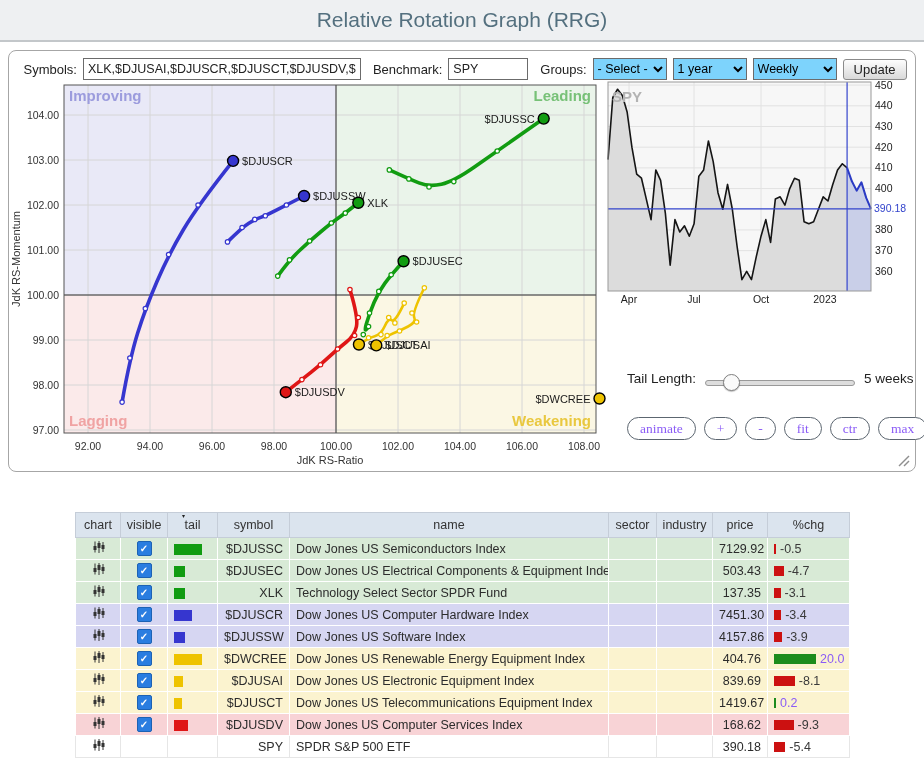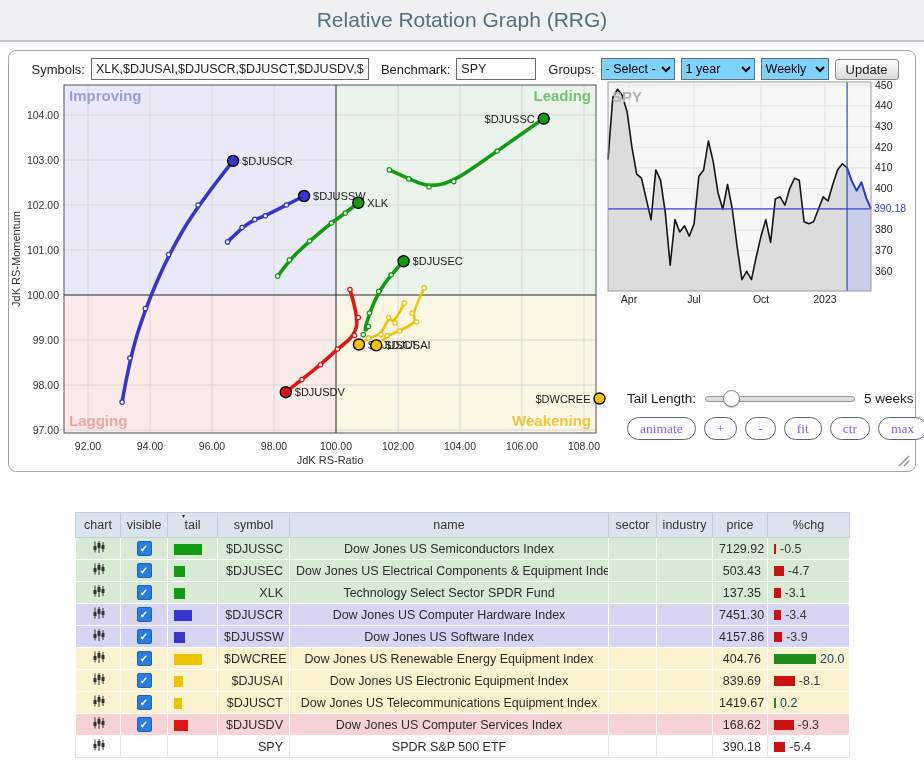--- a/index.html
+++ b/index.html
@@ -9,44 +9,44 @@
   .panel{position:absolute;left:8px;top:50px;width:906px;height:420px;border:1px solid #a6a6a6;border-radius:8px;background:#fff;}
   .toolbar{display:flex;justify-content:center;align-items:center;gap:6px;padding-top:7px;font-size:13px;color:#222;}
   .toolbar label{margin-left:6px;}
   .tb-input{border:1px solid #6b6b6b;height:18px;font-size:12.5px;font-family:"Liberation Sans",sans-serif;padding:1px 4px;color:#222;}
   #symbols-input{width:268px;}
   #benchmark-input{width:70px;}
   .toolbar select{height:22px;font-size:12.5px;font-family:"Liberation Sans",sans-serif;border:1px solid #6b6b6b;background:#7dd3fc;}
   #update-btn{font-size:13px;font-family:"Liberation Sans",sans-serif;padding:2px 10px;border:1px solid#8a8a8a;border-radius:3px;background:linear-gradient(#fdfdfd,#d9d9d9);color:#222;}
   #rrg-svg{position:absolute;left:0;top:27px;}
   #spy-svg{position:absolute;left:592px;top:27px;}
-  .tail-row{position:absolute;left:618px;top:340px;display:flex;align-items:center;gap:9px;font-size:13.5px;color:#222;}
+  .tail-row{position:absolute;left:618px;top:320px;display:flex;align-items:flex-end;gap:9px;font-size:13.5px;color:#222;}
   .slider-track{position:relative;width:148px;height:4px;background:#ddd;border:1px solid #999;border-radius:3px;}
   .slider-thumb{position:absolute;top:-7px;width:15px;height:15px;border-radius:50%;background:#fafafa;border:1px solid #808080;box-shadow:0 1px 1px rgba(0,0,0,.25);}
   .btn-row{position:absolute;left:618px;top:366px;display:flex;gap:8px;}
   .pill-btn{border:1.6px solid #5c6670;border-radius:14px;background:#fff;color:#8b5cf6;font-size:13.5px;font-family:Liberation Serif, serif;padding:2px 12px;line-height:17px;}
   .grip{position:absolute;right:5px;bottom:4px;}
   .caption{position:absolute;left:0;top:487px;width:924px;text-align:center;font-size:13.5px;color:#222;}
   .rrg-table{position:absolute;left:75px;top:512px;width:774px;border-collapse:collapse;font-size:12.5px;color:#2c2c2c;border:1px solid #c2c2c2;table-layout:fixed;}
   .rrg-table th{background:#dbe4ee;border:1px solid #c5cdd8;font-weight:400;height:22px;position:relative;color:#333;}
   .rrg-table td{border:1px solid rgba(255,255,255,.85);height:21px;padding:0 6px;overflow:hidden;white-space:nowrap;}
   .tint-green td{background:#d8ead6;}
   .tint-lav td{background:#d6d6f2;}
   .tint-yel td{background:#fbf3cf;}
   .tint-pink td{background:#f8d3d6;}
   .tint-white td{background:#fff;border-color:#e6e6e6;}
   .td-sym,.td-price{text-align:right;}
-  .td-name{text-align:center;}
+  .td-name{text-align:left;}
   .td-chart{text-align:center;}
   .td-vis{text-align:center;}
   .cb{display:inline-block;width:13px;height:13px;border-radius:2px;background:#2a7de0;border:1px solid #1d62b4;color:#fff;font-size:10px;line-height:13px;text-align:center;font-weight:bold;vertical-align:middle;}
   .swatch{display:inline-block;height:11px;vertical-align:middle;}
   .pct-bar{display:inline-block;height:10px;vertical-align:middle;margin-right:4px;}
   .pct-neg{color:#3a3a3a;}
-  .pct-pos{color:#0c4a6e;}
+  .pct-pos{color:#8b5cf6;}
   .sort-arrow{position:absolute;top:0px;left:14px;font-size:6px;color:#222;line-height:6px;}
 </style>
 </head>
 <body>
 
 <div class="page">
   <div class="titlebar">
     <h1>Relative Rotation Graph (RRG)</h1>
   </div>
 
@@ -56,21 +56,21 @@
       <input id="symbols-input" class="tb-input" value="XLK,$DJUSAI,$DJUSCR,$DJUSCT,$DJUSDV,$DJ" style="">
       <label>Benchmark:</label>
       <input id="benchmark-input" class="tb-input" value="SPY" style="">
       <label>Groups:</label>
       <select style="width:74px">
         <option>- Select -</option>
       </select>
       <select style="width:74px">
         <option>1 year</option>
       </select>
-      <select style="width:68px">
+      <select style="width:84px">
         <option>Weekly</option>
       </select>
       <button id="update-btn">Update</button>
     </div>
 
     <svg id="rrg-svg" width="600" height="392">
         <rect x="55" y="7" width="272" height="210" fill="#e9e9f7"></rect>
         <rect x="327" y="7" width="260" height="210" fill="#eaf4ea"></rect>
         <rect x="55" y="217" width="272" height="138" fill="#fbeaea"></rect>
         <rect x="327" y="217" width="260" height="138" fill="#fbf7e4"></rect>

